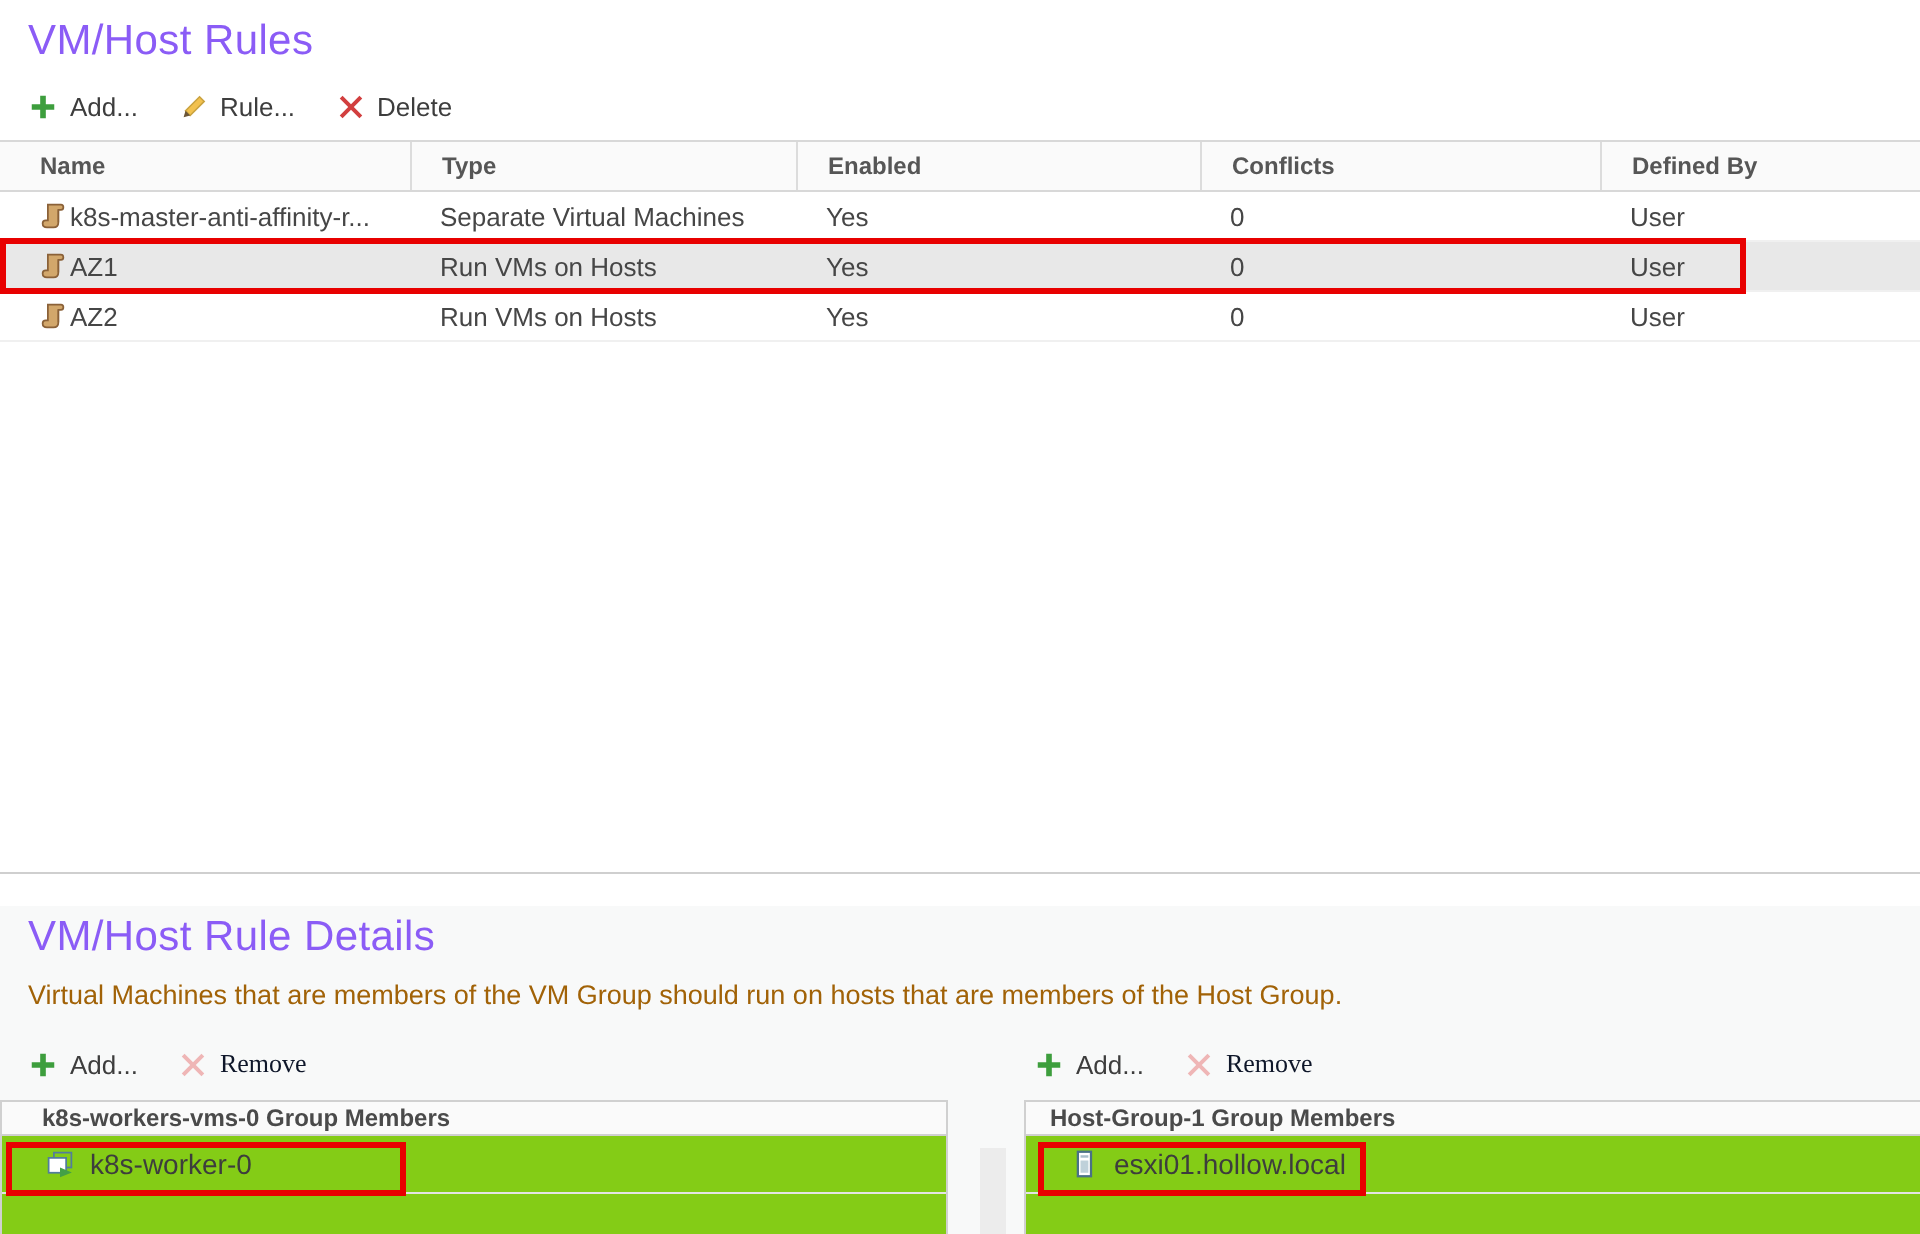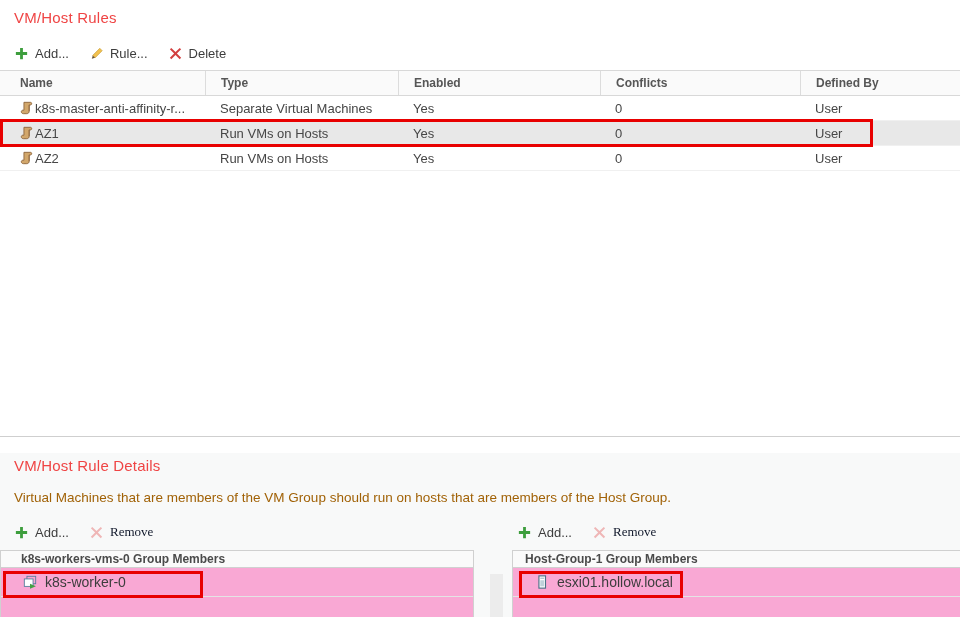--- a/index.html
+++ b/index.html
@@ -6,21 +6,21 @@
   html,body { width:960px; height:617px; }
   body {
     position:relative;
     font-family:"Liberation Sans", sans-serif;
     background:#ffffff;
     color:#454545;
     overflow:hidden;
   }
   .section-title {
     position:absolute; left:14px;
-    font-size:15px; font-weight:300; letter-spacing:.2px; color:#ef4444;
+    font-size:21px; font-weight:300; letter-spacing:.2px; color:#8b5cf6;
   }
   #main-title { top:9px; }
   #details-title { top:457px; }
   #details-desc {
     position:absolute; left:14px; top:490px;
     font-size:13.5px; color:#a16207;
   }
   .toolbar {
     position:absolute; display:flex; align-items:center; gap:20px;
     font-size:13px; color:#3d3d3d;
@@ -58,21 +58,21 @@
   .tr.selected { background:#e8e8e8; }
   .td { padding-left:15px; white-space:nowrap; overflow:hidden; }
   .td.name { padding-left:20px; display:flex; align-items:center; gap:1px; }
 
   
   #details-section {
     position:absolute; left:0; top:453px; width:960px; height:164px;
     background:#f8f9f9;
   }
   .member-panel {
-    position:absolute; top:550px; bottom:0; background:#f9a8d4;
+    position:absolute; top:550px; bottom:0; background:#84cc16;
     border-left:1px solid #d0d0d0;
   }
   #vm-panel   { left:0; width:474px; border-right:1px solid #d0d0d0; }
   #host-panel { left:512px; width:448px; }
   .panel-header {
     height:18px; background:#fafafa; line-height:16px;
     border-top:1px solid #d0d0d0; border-bottom:1px solid #d0d0d0;
     font-size:12px; font-weight:bold; color:#4a4a4a;
     padding-left:20px; white-space:nowrap; overflow:hidden;
   }

